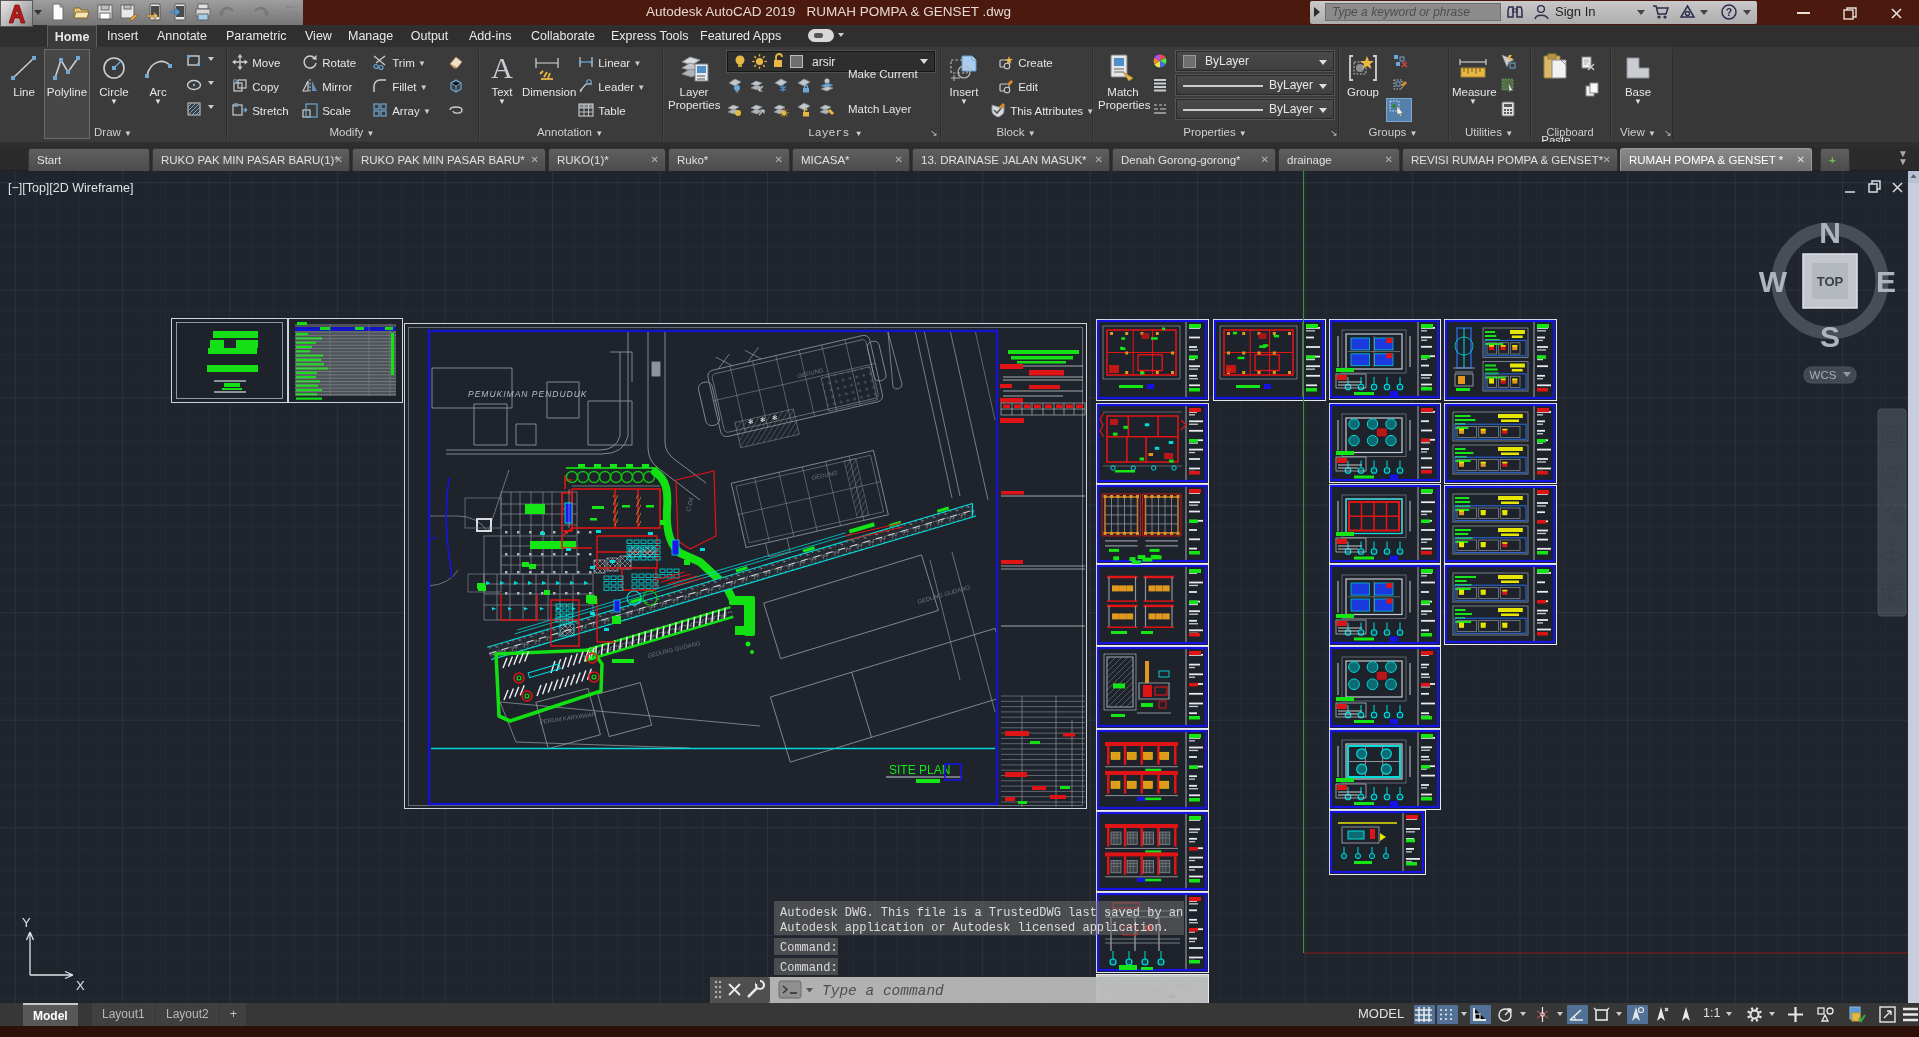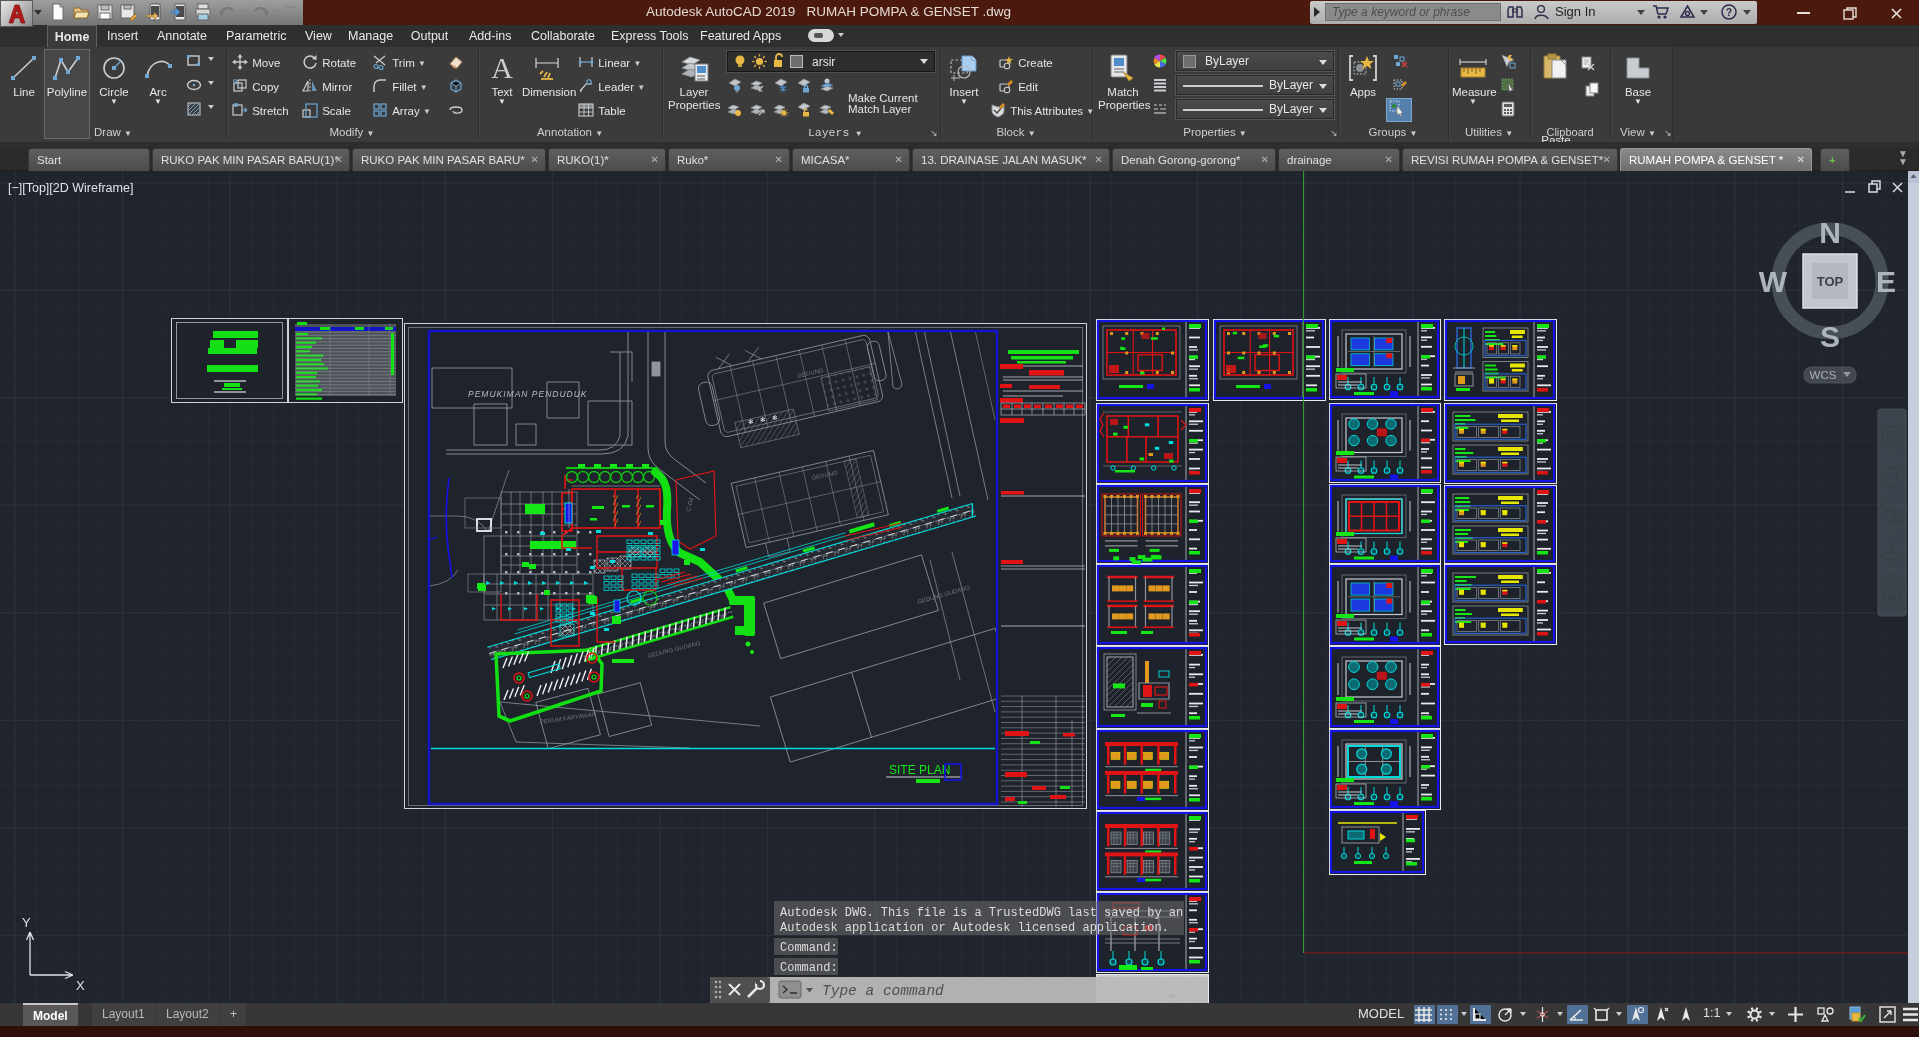--- a/index.html
+++ b/index.html
@@ -376,21 +376,21 @@
 <div class="abs" style="left:796px;top:101px;width:17px;height:17px;"><svg width="16" height="16" viewBox="0 0 16 16">
       <path d="M2 6 L8 2 L14 5 L8 9 Z" fill="#c2c7cc" stroke="#8a8f94" stroke-width="0.7"></path>
       <rect x="7" y="11" width="6" height="4.5" fill="#e8b845"></rect>
       <path d="M8.5 11 L8.5 9 A2.5 2.5 0 0 1 11.5 9" fill="none" stroke="#e8b845" stroke-width="1.4"></path>
     </svg></div>
 <div class="abs" style="left:819px;top:101px;width:17px;height:17px;"><svg width="16" height="16" viewBox="0 0 16 16">
       <path d="M1 7 L6 4 L12 6 L7 9 Z" fill="#c2c7cc" stroke="#8a8f94" stroke-width="0.7"></path>
       <path d="M1 11 L6 8 L12 10 L7 13 Z" fill="#aeb4ba" stroke="#8a8f94" stroke-width="0.7"></path>
       <path d="M9 10 L13 14 L15 12 L11 8 Z" fill="#e8b845" stroke="#a8822c" stroke-width="0.6"></path>
     </svg></div>
-<div class="abs" style="left:848px;top:92px;color:#e6e6e6;font-size:11.5px;">Make Current</div>
+<div class="abs" style="left:848px;top:68px;color:#e6e6e6;font-size:11.5px;">Make Current</div>
 <div class="abs" style="left:848px;top:103px;color:#e6e6e6;font-size:11.5px;">Match Layer</div>
 <div class="bigbtn" style="left:944px;top:52px;width:40px;">
     <div style="height:34px;"><svg width="32" height="32" viewBox="0 0 32 32">
         <rect x="3" y="8" width="16" height="13" fill="none" stroke="#b8bcc0" stroke-dasharray="2.5 2" stroke-width="1.2"></rect>
         <path d="M14 4 L24 4 L28 8 L28 19 L14 19 Z" fill="#a8cdf0" stroke="#6a9cc8"></path>
         <path d="M24 4 L24 8 L28 8" fill="#d8eafc" stroke="#6a9cc8"></path>
         <circle cx="16" cy="20" r="6" fill="none" stroke="#b8bcc0" stroke-width="1.2"></circle>
         <path d="M3 26 L12 26 M6 23 L6 29" stroke="#b8bcc0"></path>
       </svg></div>
     <div style="line-height:13px;">Insert</div>
@@ -452,21 +452,21 @@
     <div style="position:absolute;left:92px;top:2px;color:#e6e6e6;font-size:12px;">ByLayer</div>
     <div style="position:absolute;right:6px;top:8px;border-left:4.5px solid transparent;border-right:4.5px solid transparent;border-top:5px solid #ddd;"></div>
   </div>
 <div class="bigbtn" style="left:1342px;top:52px;width:42px;">
     <div style="height:34px;"><svg width="32" height="32" viewBox="0 0 32 32">
         <path d="M6 4 L3 4 L3 28 L6 28 M26 4 L29 4 L29 28 L26 28" fill="none" stroke="#d0d0d0" stroke-width="1.8"></path>
         <rect x="7" y="10" width="12" height="12" fill="none" stroke="#b8bcc0" stroke-dasharray="2 1.5"></rect>
         <circle cx="13" cy="16" r="4" fill="#8a8f94"></circle>
         <path d="M20 4 L22 9 L27 9 L23 12 L24.5 17 L20 14 L15.5 17 L17 12 L13 9 L18 9 Z" fill="#e8b845"></path>
       </svg></div>
-    <div style="line-height:13px;">Apps</div>
+    <div style="line-height:13px;">Group</div>
   </div>
 <div class="abs" style="left:1392px;top:53px;width:17px;height:17px;"><svg width="16" height="16" viewBox="0 0 16 16">
       <rect x="2" y="2" width="4" height="4" fill="#6fa8d4"></rect>
       <rect x="8" y="4" width="4" height="4" fill="none" stroke="#6fa8d4"></rect>
       <rect x="4" y="9" width="4" height="4" fill="#6fa8d4"></rect>
       <path d="M10 9 L15 14 M15 9 L10 14" stroke="#d04040" stroke-width="1.6"></path>
     </svg></div>
 <div class="abs" style="left:1392px;top:77px;width:17px;height:17px;"><svg width="16" height="16" viewBox="0 0 16 16">
       <rect x="2" y="3" width="8" height="9" fill="none" stroke="#c9cdd1" stroke-dasharray="1.5 1.5"></rect>
       <rect x="4" y="5" width="4" height="4" fill="none" stroke="#6fa8d4"></rect>

